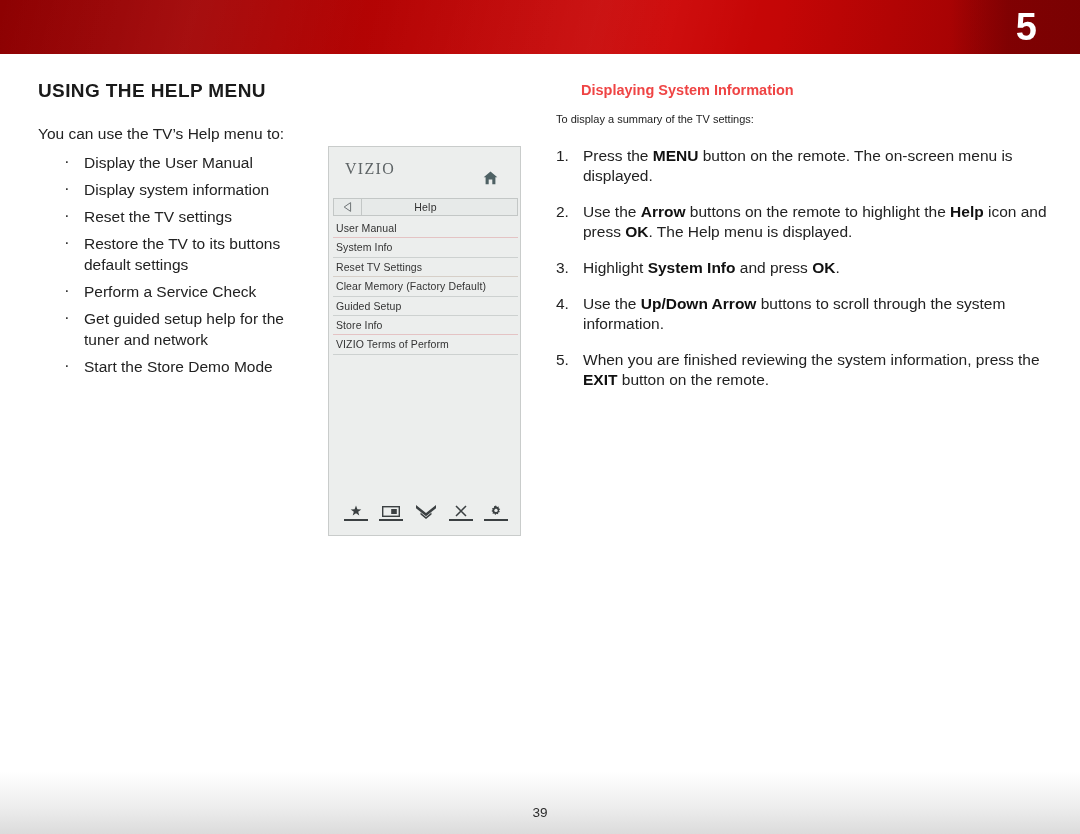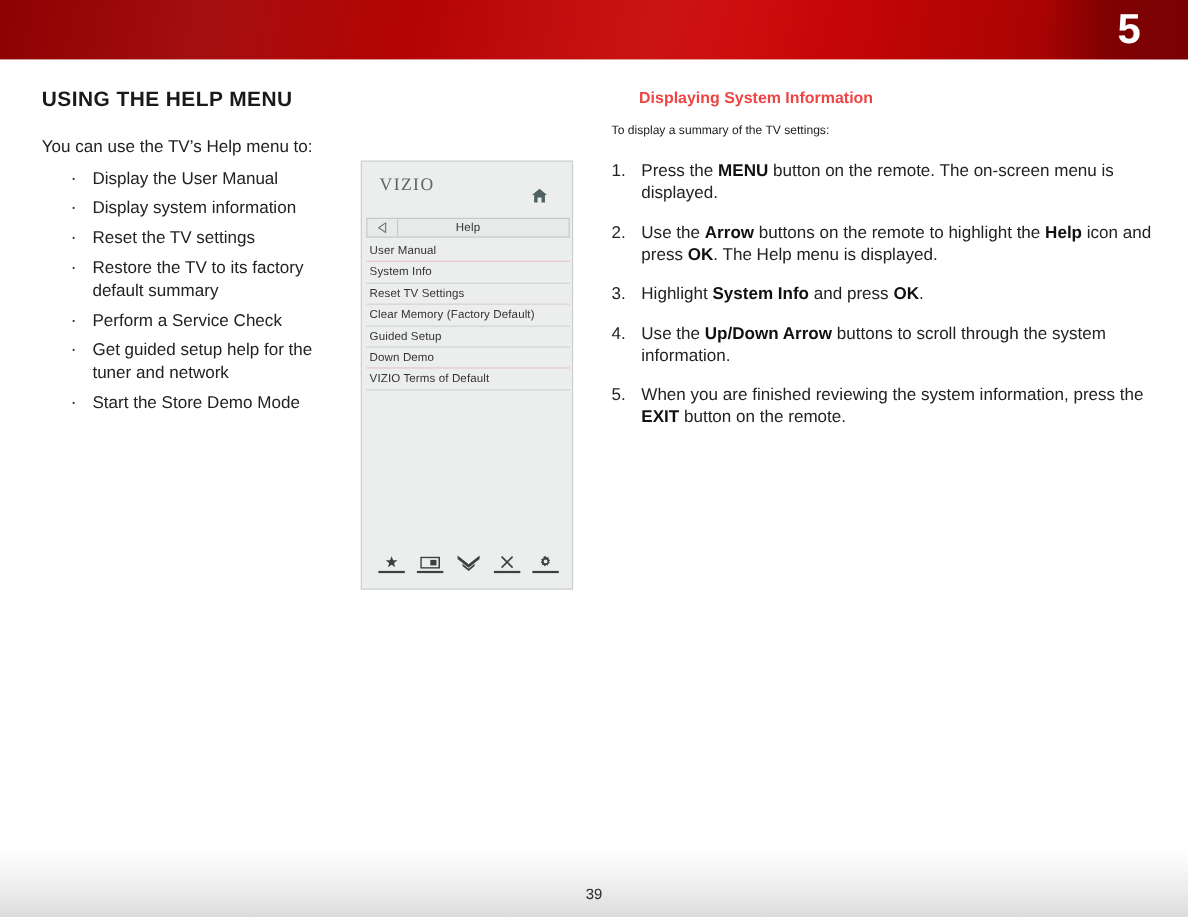--- a/index.html
+++ b/index.html
@@ -146,21 +146,21 @@
     <div class="chapter-num">5</div>
   </div>
 
   <div class="col-left">
     <h1 class="section-title">USING THE HELP MENU</h1>
     <div class="lead">You can use the TV’s Help menu to:</div>
     <ul class="bullets">
       <li>Display the User Manual</li>
       <li>Display system information</li>
       <li>Reset the TV settings</li>
-      <li>Restore the TV to its factory default summary</li>
+      <li>Restore the TV to its buttons default settings</li>
       <li>Perform a Service Check</li>
       <li>Get guided setup help for the tuner and network</li>
       <li>Start the Store Demo Mode</li>
     </ul>
   </div>
 
   <div class="tv-panel">
 
     <div class="tv-head">
       <div class="vizio-logo">VIZIO</div>
@@ -184,23 +184,23 @@
       <div class="menu-row">User Manual</div>
       <div class="sep pink"></div>
       <div class="menu-row">System Info</div>
       <div class="sep"></div>
       <div class="menu-row">Reset TV Settings</div>
       <div class="sep warm"></div>
       <div class="menu-row">Clear Memory (Factory Default)</div>
       <div class="sep"></div>
       <div class="menu-row">Guided Setup</div>
       <div class="sep"></div>
-      <div class="menu-row">Down Demo</div>
+      <div class="menu-row">Store Info</div>
       <div class="sep pink"></div>
-      <div class="menu-row">VIZIO Terms of Default</div>
+      <div class="menu-row">VIZIO Terms of Perform</div>
       <div class="sep"></div>
     </div>
 
     <div class="icon-bar">
       <div class="icon-cell">
         <div class="glyph">
           <svg width="12" height="12" viewBox="0 0 12 12" aria-hidden="true">
             <path d="M6 0.6 L7.4 4.3 L11.3 4.4 L8.2 6.8 L9.3 10.6 L6 8.3 L2.7 10.6 L3.8 6.8 L0.7 4.4 L4.6 4.3 Z" fill="#3b4042"></path>
           </svg>
         </div>

